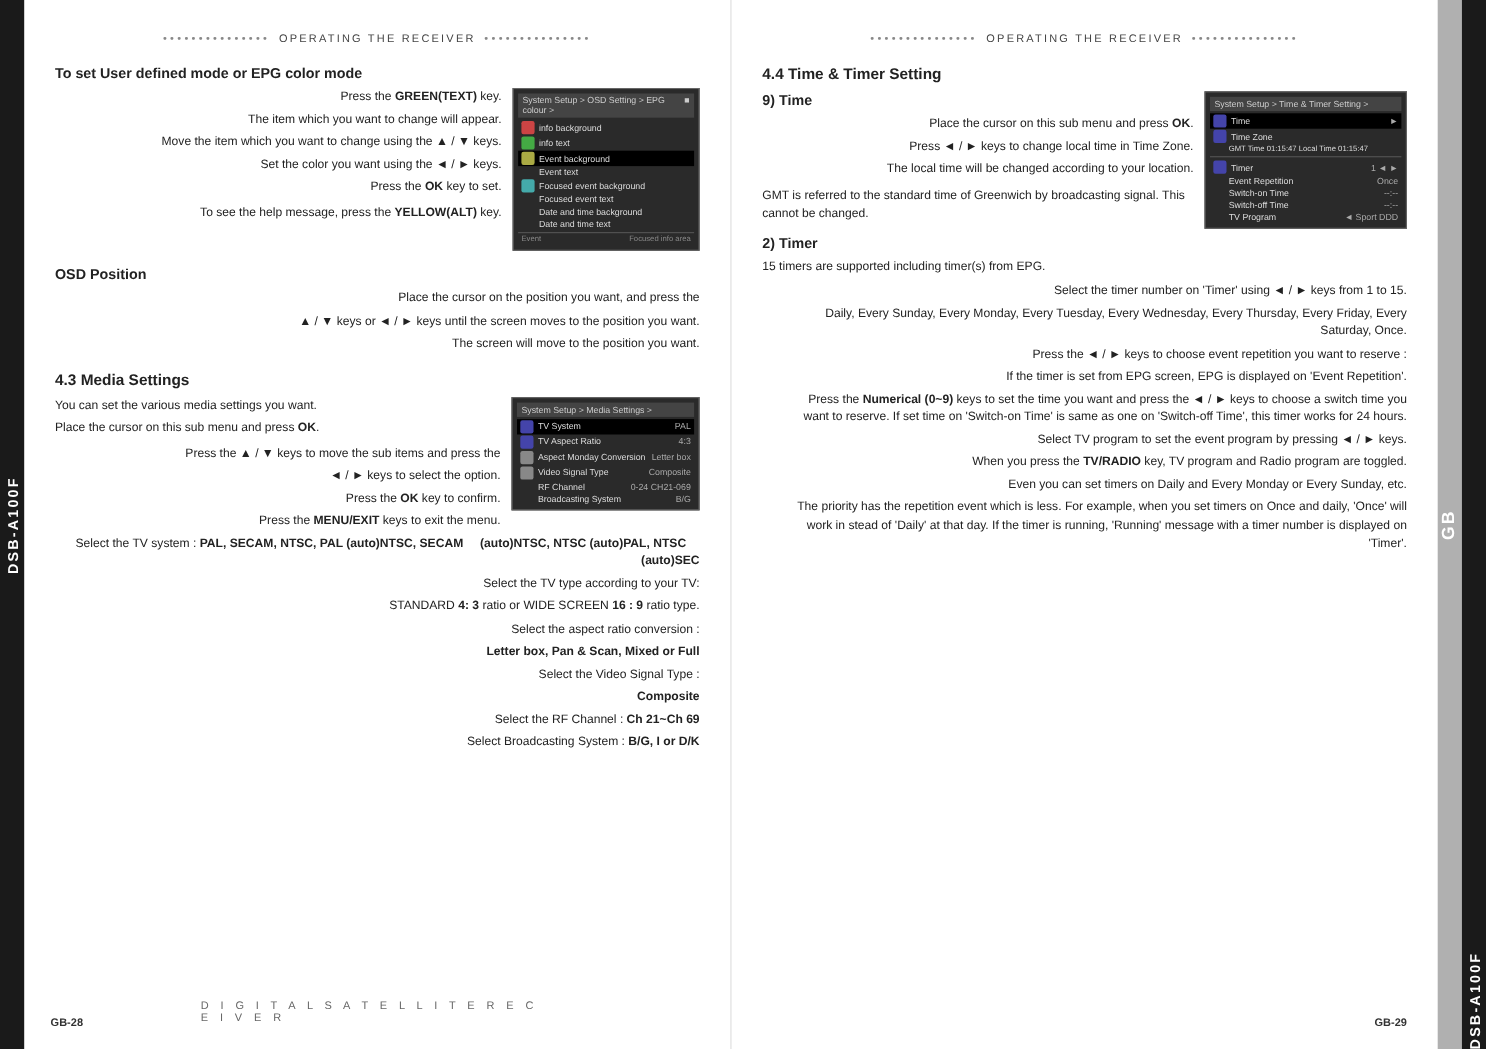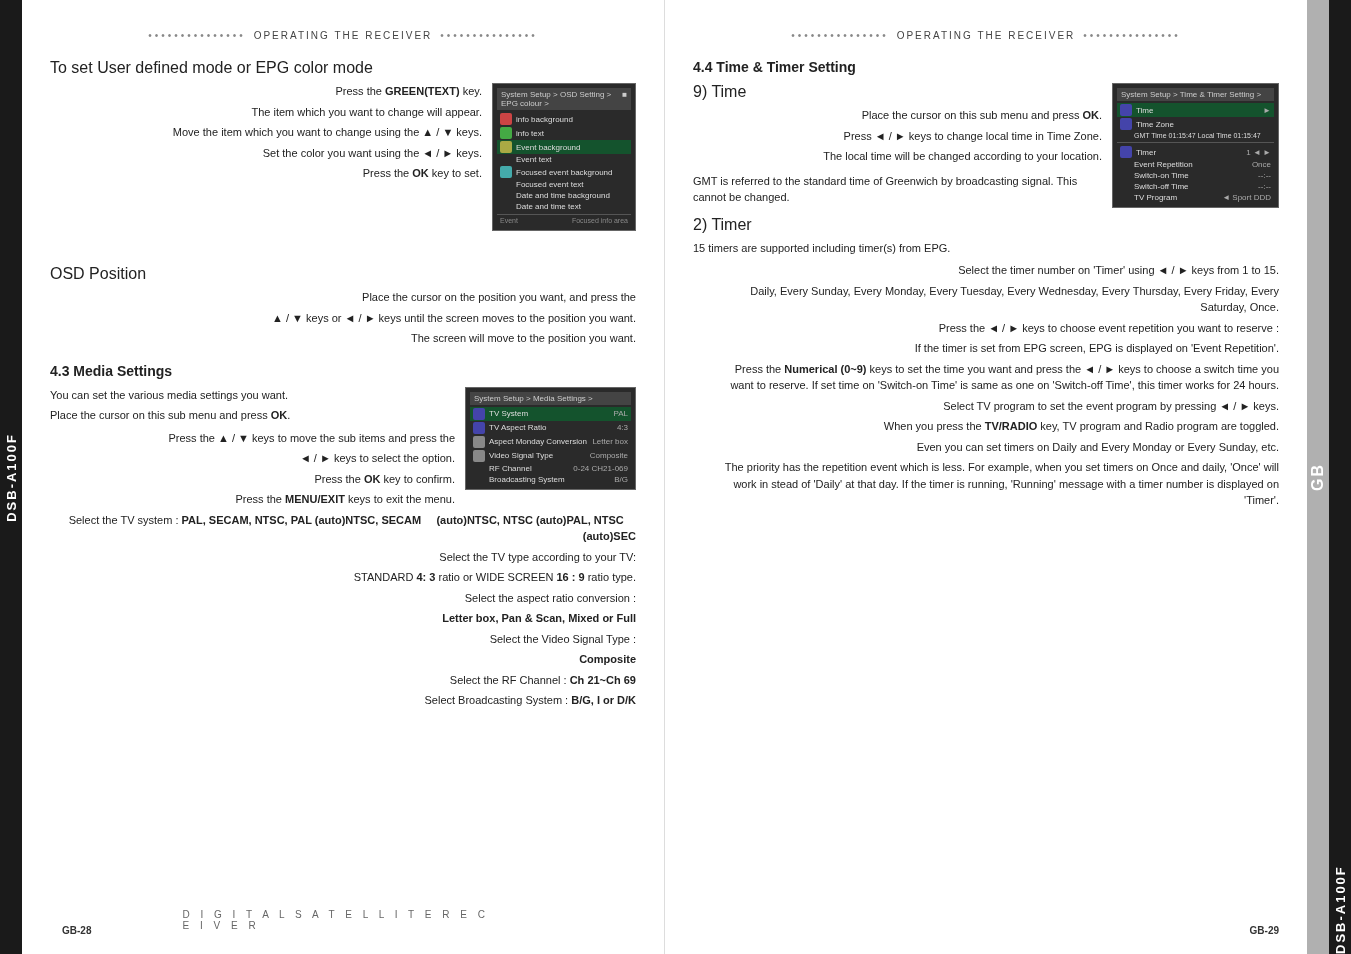--- a/index.html
+++ b/index.html
@@ -75,22 +75,22 @@
     }
 
     h2 {
       font-size: 14px;
       font-weight: bold;
       margin-bottom: 8px;
       margin-top: 16px;
     }
 
     h3 {
-      font-size: 16px;
-      font-weight: normal;
+      font-size: 13px;
+      font-weight: bold;
       margin-bottom: 6px;
     }
 
     .section {
       margin-bottom: 14px;
     }
 
     p {
       margin-bottom: 4px;
       line-height: 1.5;
@@ -103,39 +103,39 @@
 
     .bold { font-weight: bold; }
 
     .page-number {
       position: absolute;
       bottom: 18px;
       font-size: 10px;
       font-weight: bold;
       color: #333;
     }
-    .page-number-left { left: 40px; margin-top: 40px; }
+    .page-number-left { left: 24px; margin-top: 40px; }
     .page-number-right { right: 28px; }
 
     .digital-text {
       position: absolute;
       bottom: 23px;
       left: 50%;
       transform: translateX(-50%);
       font-size: 10px;
       letter-spacing: 4px;
       color: #666;
     }
 
     
     .menu-image {
       float: right;
       margin-left: 10px;
-      margin-bottom: 20px;
-      width: 144px;
+      margin-bottom: 0;
+      width: 170px;
       background: #2a2a2a;
       border: 1px solid #666;
       padding: 4px;
       font-size: 8.5px;
       color: #ddd;
     }
 
     .menu-image-small {
       float: right;
       margin-left: 10px;
@@ -158,21 +158,21 @@
       justify-content: space-between;
     }
 
     .menu-row {
       display: flex;
       align-items: center;
       padding: 1px 3px;
       gap: 4px;
     }
     .menu-row.highlighted {
-      background: #14532d;
+      background: #000000;
     }
     .menu-icon {
       width: 12px;
       height: 12px;
       background: #888;
       border-radius: 2px;
       flex-shrink: 0;
     }
     .menu-icon.red { background: #c44; }
     .menu-icon.green { background: #4a4; }
@@ -209,21 +209,21 @@
     .clearfix::after {
       content: '';
       display: block;
       clear: both;
     }
 
     
     .timer-menu {
       float: right;
       margin-left: 10px;
-      width: 167px;
+      width: 184px;
       background: #2a2a2a;
       border: 1px solid #666;
       padding: 4px;
       font-size: 8px;
       color: #ddd;
     }
 
     
     .right-side-wrapper {
       position: relative;
@@ -309,20 +309,21 @@
         </div>
       </div>
 
       <div class="indent">
         <p>Press the <span class="bold">GREEN(TEXT)</span> key.</p>
         <p>The item which you want to change will appear.</p>
         <p>Move the item which you want to change using the ▲ / ▼ keys.</p>
         <p>Set the color you want using the ◄ / ► keys.</p>
         <p>Press the <span class="bold">OK</span> key to set.</p>
       </div>
+      <p class="indent" style="margin-top:6px">To see the help message, press the <span class="bold">YELLOW(ALT)</span> key.</p>
     </div>
 
     <div class="section">
       <h3>OSD Position</h3>
       <div class="indent">
         <p>Place the cursor on the position you want, and press the</p>
         <p>▲ / ▼ keys or ◄ / ► keys until the screen moves to the position you want.</p>
         <p>The screen will move to the position you want.</p>
       </div>
     </div>

